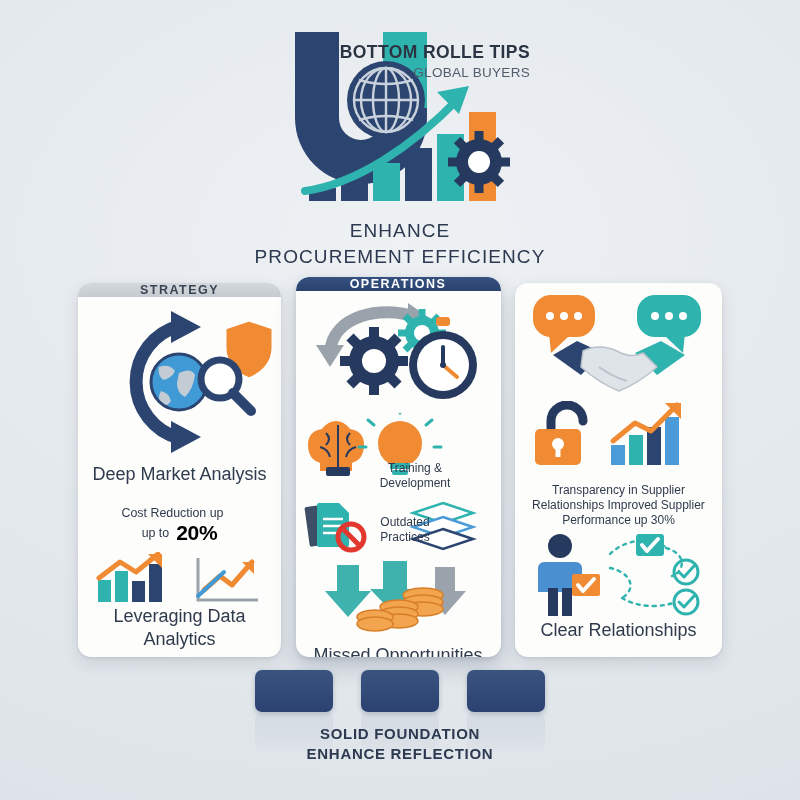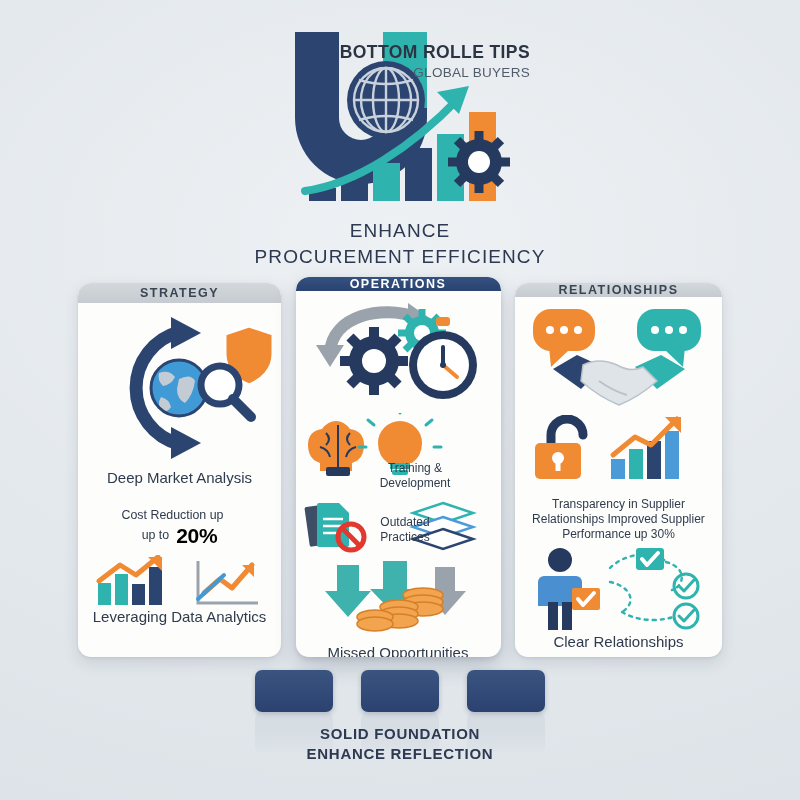--- a/index.html
+++ b/index.html
@@ -115,21 +115,21 @@
   }
   .card-body {
     flex: 1;
     position: relative;
     padding: 2px 10px 12px;
     display: flex;
     flex-direction: column;
     align-items: center;
   }
   .cap {
-    font-size: 15px;
+    font-size: 18px;
     color: #2f3b4d;
     text-align: center;
     line-height: 1.25;
   }
   .cap.small { font-size: 12px; }
   .stat-line {
     font-size: 12.4px;
     color: #2f3b4d;
     text-align: center;
     line-height: 1.2;
@@ -451,21 +451,20 @@
               <ellipse cx="64" cy="63" rx="18" ry="7"></ellipse>
             </g>
           </g>
         </svg>
 
         <div class="cap" style="margin-top:1px">Missed Opportunities</div>
       </div>
     </div>
 
     <div class="card wide">
-      <div class="card-header">RELATIONSHIPS</div>
       <div class="card-body">
 
         <svg width="188" height="110" viewBox="0 0 188 110" style="margin-top:4px">
 
           <g>
             <rect x="8" y="6" width="62" height="42" rx="18" fill="#f08a33"></rect>
             <path d="M24 44 l2 20 l18 -17 Z" fill="#f08a33"></path>
             <g fill="#ffffff">
               <circle cx="25" cy="27" r="4"></circle>
               <circle cx="39" cy="27" r="4"></circle>

